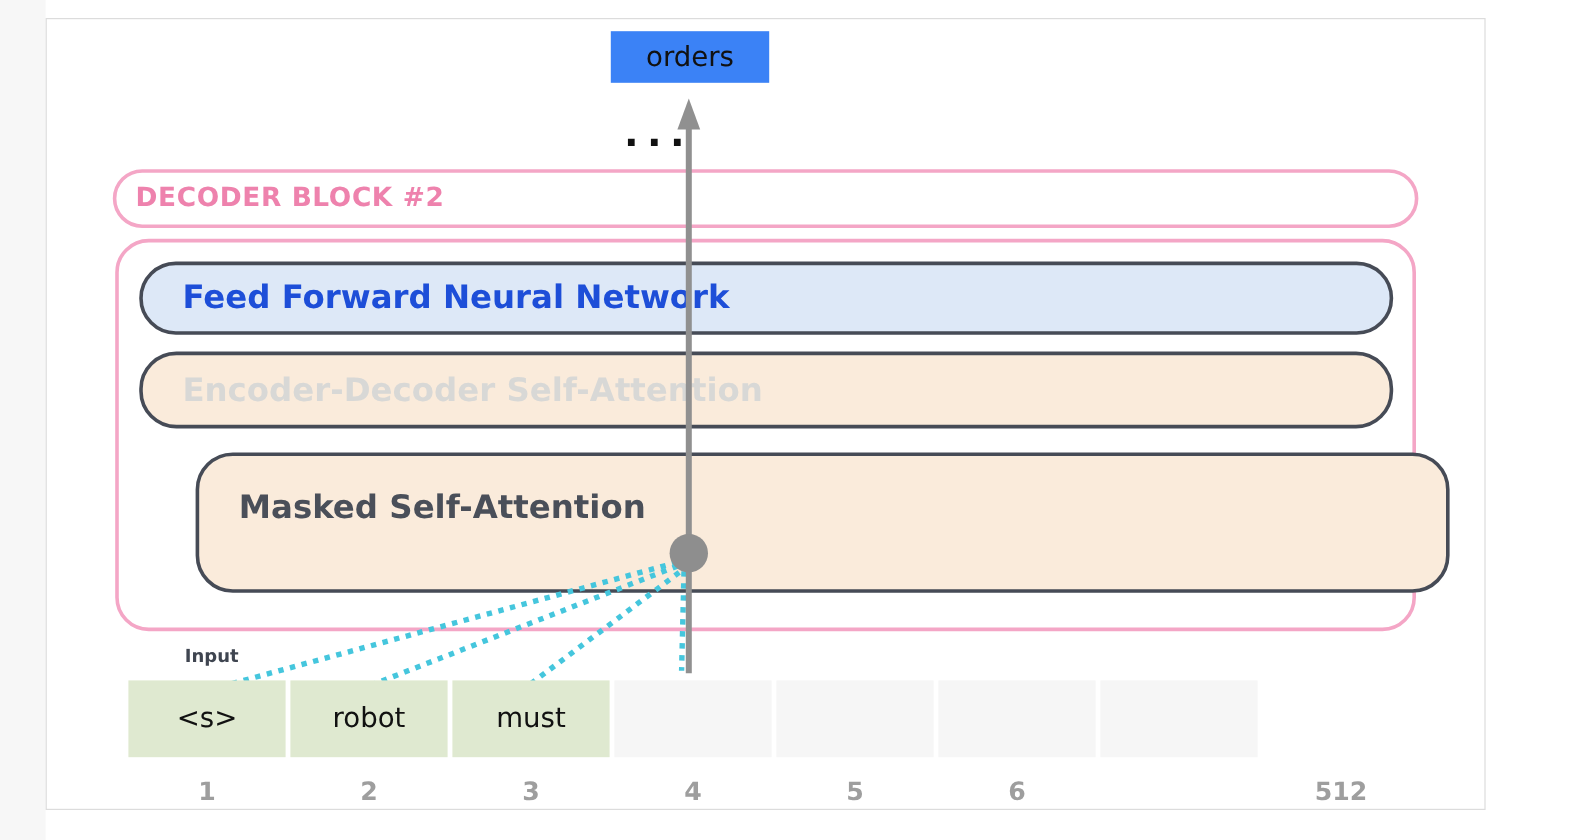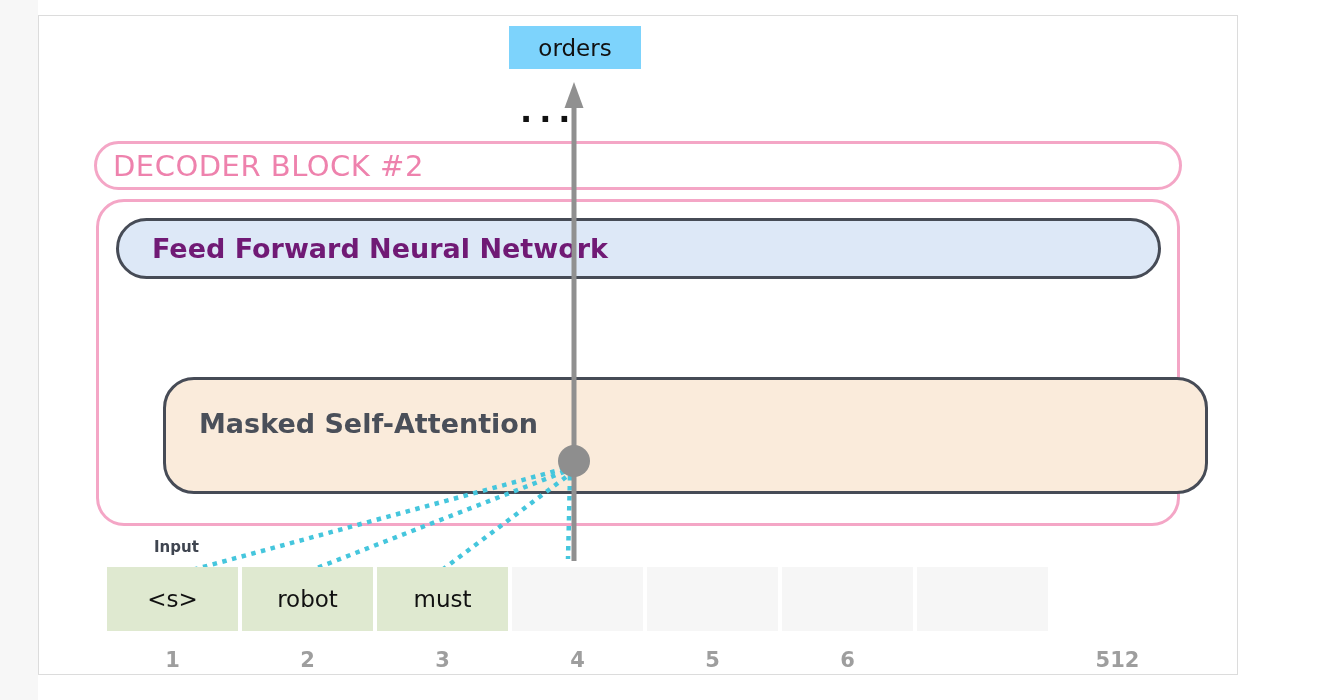--- a/index.html
+++ b/index.html
@@ -19,57 +19,57 @@
   .panel {
     position: absolute; left: 38px; top: 15px; width: 1200px; height: 660px;
     background: #ffffff; border: 1px solid #dcdcdc;
   }
 
   .abs { position: absolute; }
 
   
   .output-token {
     left: 470px; top: 10px; width: 132px; height: 43px;
-    background: #7dd3fc;
+    background: #3b82f6;
     display: flex; align-items: center; justify-content: center;
     font-size: 23px; color: #111111;
   }
 
   
   .ellipsis {
     left: 481px; top: 76px; width: 60px;
     font-size: 32px; font-weight: 800; letter-spacing: 7px; color: #111111;
   }
 
   
   .decoder-pill {
     left: 55px; top: 125px; width: 1088px; height: 49px;
     border: 3px solid #f4a6c6; border-radius: 26px;
     display: flex; align-items: center;
     padding-left: 16px;
   }
   .decoder-pill-label {
-    font-size: 29px; font-weight: normal; color: #ee82ad;
+    font-size: 22px; font-weight: bold; color: #ee82ad;
     letter-spacing: 0.5px;
   }
 
   
   .decoder-body {
     left: 57px; top: 183px; width: 1084px; height: 327px;
     border: 3px solid #f4a6c6; border-radius: 28px;
   }
 
   
   .layer {
     left: 77px; width: 1045px;
     border: 3px solid #464b56; border-radius: 31px;
     display: flex; align-items: center; padding-left: 33px;
     font-size: 27px; font-weight: bold;
   }
-  .layer-ffnn   { top: 202px; height: 61px; background: #dde8f7; color: #701a75; }
+  .layer-ffnn   { top: 202px; height: 61px; background: #dde8f7; color: #1d4ed8; }
   .layer-encdec { top: 277px; height: 64px; background: #faebdb; color: #d8d8d6; }
   .layer-masked { top: 361px; height: 117px; background: #faebdb; color: #4a4f59;
                   align-items: flex-start; padding-top: 28px; margin-left: 47px; }
 
   
   .overlay {
     left: 0; top: 0; width: 1200px; height: 660px;
     pointer-events: none;
   }
 
@@ -117,20 +117,23 @@
 
     <div class="abs decoder-pill">
       <span class="decoder-pill-label">DECODER BLOCK #2</span>
     </div>
 
     <div class="abs decoder-body"></div>
 
     <div class="abs layer layer-ffnn">
       <span>Feed Forward Neural Network</span>
     </div>
+    <div class="abs layer layer-encdec">
+      <span>Encoder-Decoder Self-Attention</span>
+    </div>
     <div class="abs layer layer-masked">
       <span>Masked Self-Attention</span>
     </div>
 
     <svg class="abs overlay" viewBox="0 0 1200 660" xmlns="http://www.w3.org/2000/svg">
 
       <line x1="535" y1="450" x2="142" y2="557" stroke="#45c6dd" stroke-width="4.5" stroke-dasharray="4.5 5.5"></line>
       <line x1="535" y1="452" x2="265" y2="557" stroke="#45c6dd" stroke-width="4.5" stroke-dasharray="4.5 5.5"></line>
       <line x1="535" y1="455" x2="399" y2="557" stroke="#45c6dd" stroke-width="4.5" stroke-dasharray="4.5 5.5"></line>
       <line x1="531" y1="460" x2="529" y2="543" stroke="#45c6dd" stroke-width="4.5" stroke-dasharray="4.5 5.5"></line>

